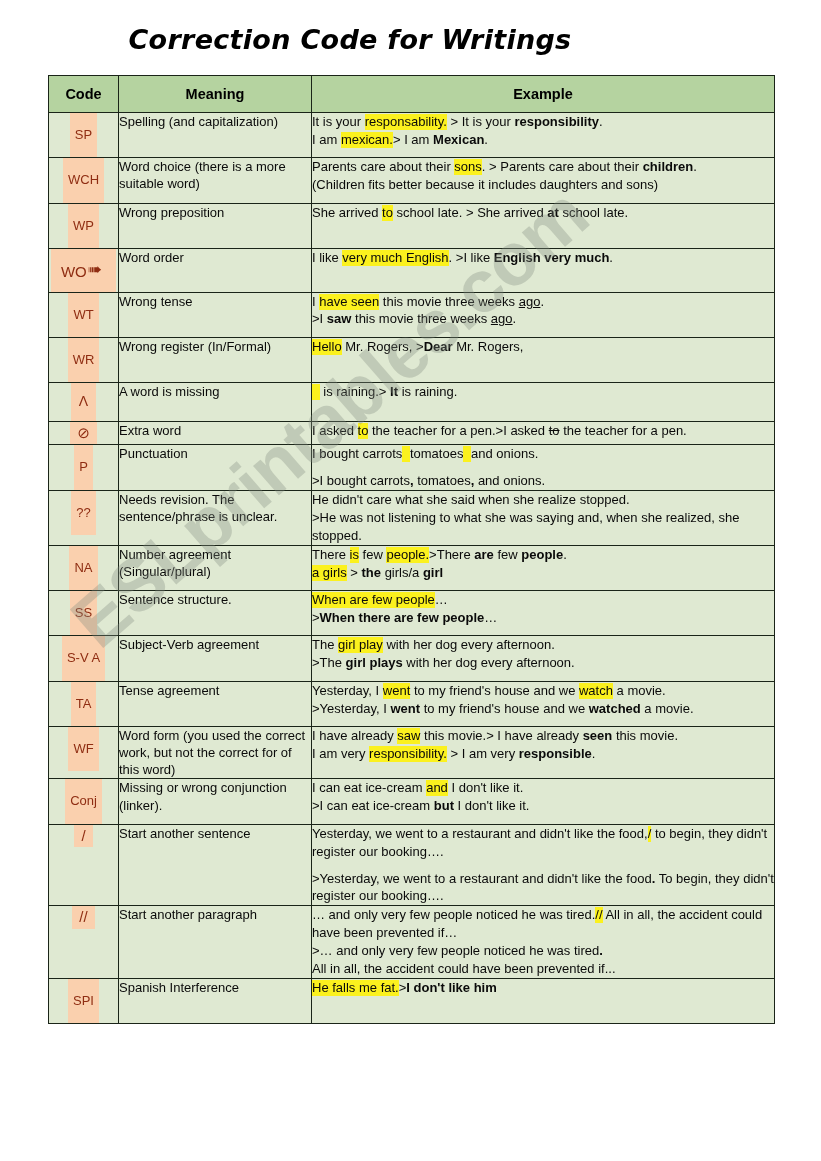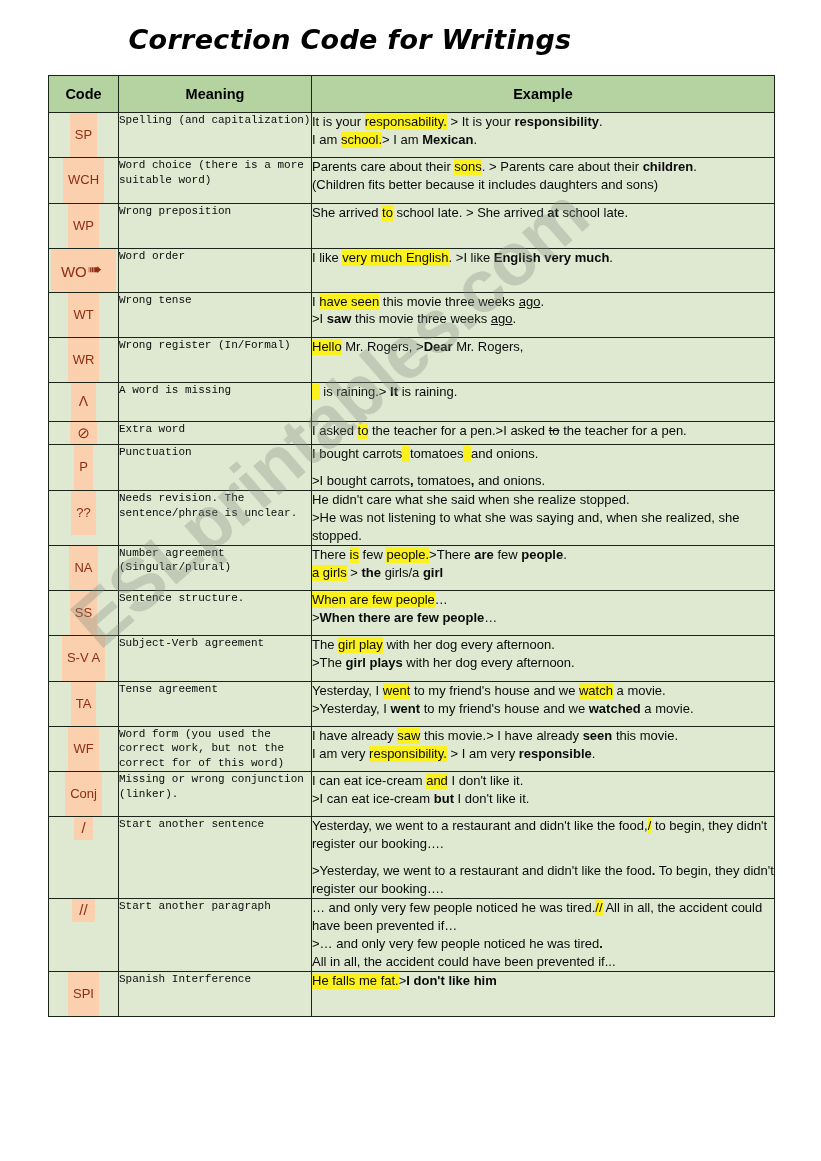--- a/index.html
+++ b/index.html
@@ -126,24 +126,23 @@
     display: inline-block;
     font-size: 17px;
     line-height: 0.6;
     vertical-align: 2px;
     margin-left: 1px;
   }
 
   
   td.cell-meaning {
     padding: 9px 9px 9px 10px;
-    font-size: 11px;
+    font-size: 13px;
     line-height: 1.32;
     color: #0a0a0a;
-    font-family: Liberation Mono, monospace;
   }
   
   td.cell-example {
     padding: 9px 10px 9px 9px;
     font-size: 13px;
     line-height: 1.38;
     color: #0a0a0a;
     margin-top: 24px;
   }
   td.cell-example .ln { display: block; }
@@ -186,21 +185,21 @@
   </thead>
   <tbody>
 
     <tr>
       <td class="cell-code">
         <span class="code-chip">SP</span>
       </td>
       <td class="cell-meaning">Spelling (and capitalization)</td>
       <td class="cell-example">
         <span class="ln">It is your <mark class="hl">responsability.</mark> &gt; It is your <span class="b">responsibility</span>.</span>
-        <span class="ln">I am <mark class="hl">school.</mark>&gt; I am <span class="b">Mexican</span>.</span>
+        <span class="ln">I am <mark class="hl">mexican.</mark>&gt; I am <span class="b">Mexican</span>.</span>
       </td>
     </tr>
 
 
     <tr>
       <td class="cell-code">
         <span class="code-chip">WCH</span>
       </td>
       <td class="cell-meaning">Word choice (there is a more suitable word)</td>
       <td class="cell-example">

